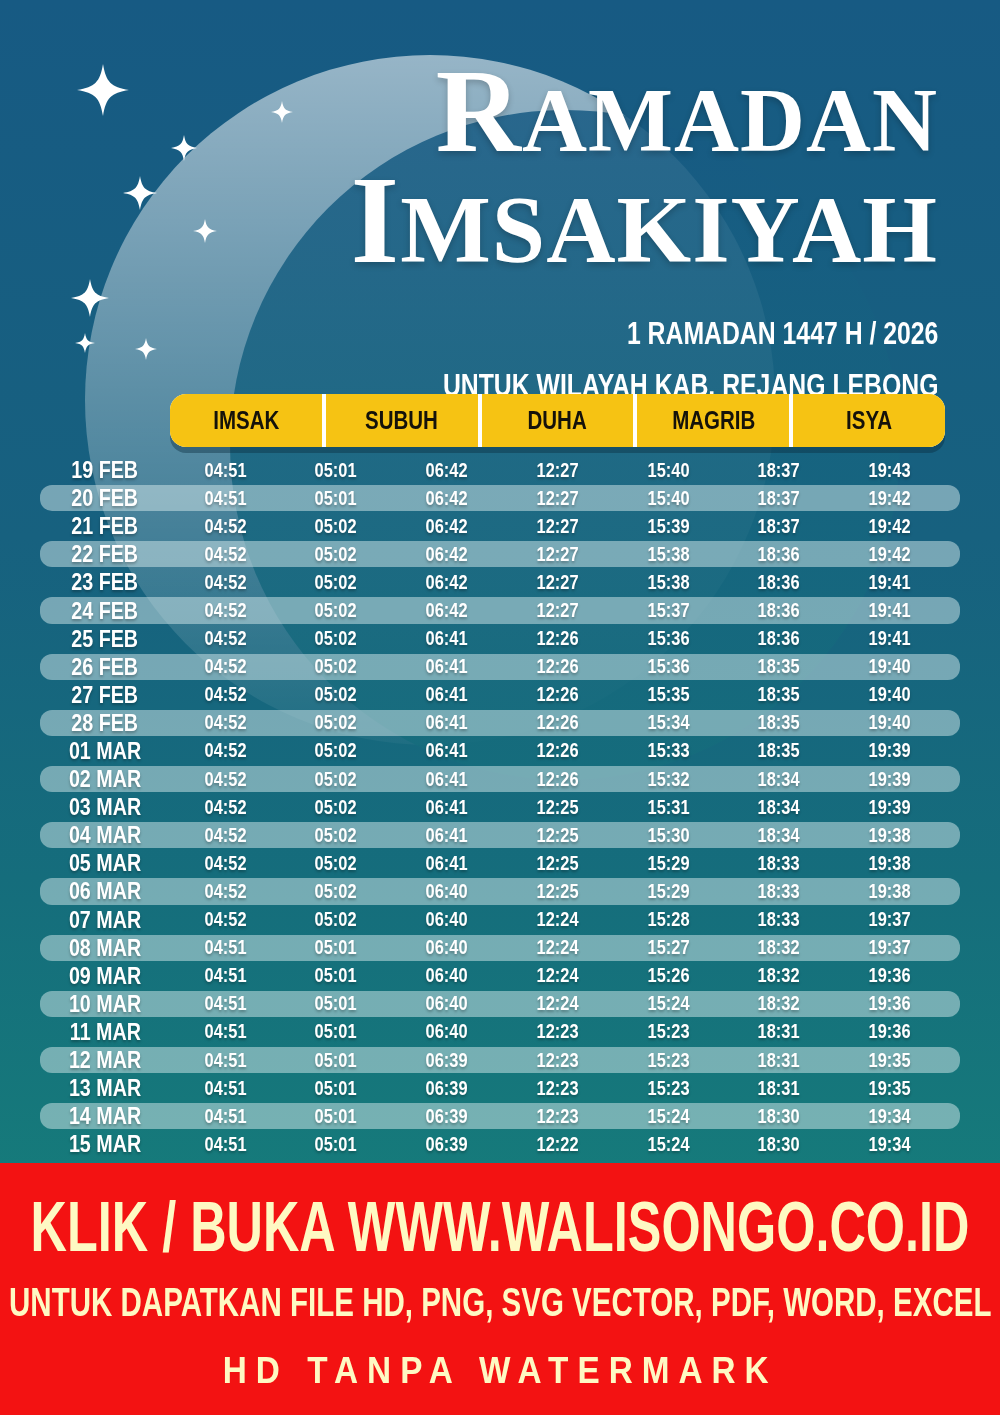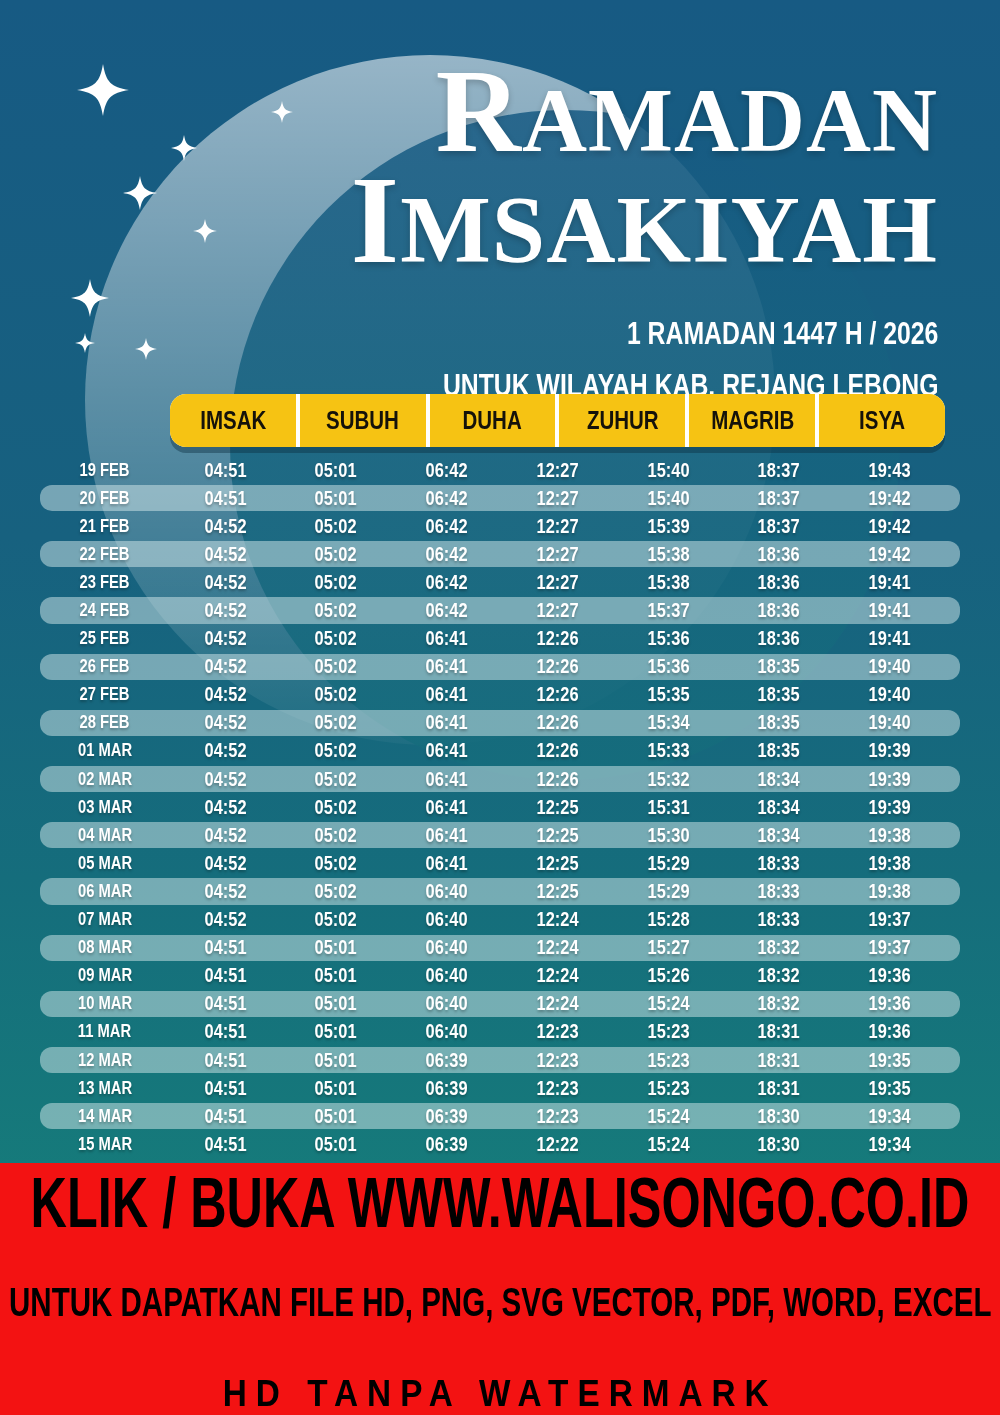--- a/index.html
+++ b/index.html
@@ -55,29 +55,29 @@
   }
   .row.hl::before{
     content:"";position:absolute;left:40px;right:40px;top:1px;bottom:1px;
     background:var(--row-hl,rgba(214,234,236,.5));border-radius:12px;
   }
   .cell{
     position:relative;display:flex;align-items:center;justify-content:center;
     font-weight:bold;font-size:20px;white-space:nowrap;
     text-shadow:0 2px 3px rgba(0,0,0,.28);
   }
-  .cell.date{font-size:18px;}
+  .cell.date{font-size:24px;}
   .cond{display:inline-block;transform:scaleX(.82);}
 
   
   .footer{
     position:absolute;left:0;top:1163px;width:1000px;height:252px;
     background:var(--red,#f31212);
-    display:flex;flex-direction:column;align-items:center;justify-content:space-between;
-    color:#000000;
+    display:flex;flex-direction:column;align-items:center;justify-content:center;
+    color:#fef9c3;
   }
   .f1,.f2,.f3{font-weight:bold;white-space:nowrap;}
   .f1{font-size:70px;}
   .f1 .cx{display:inline-block;transform:scaleX(.72);}
   .f2{font-size:41px;margin-top:12px;}
   .f2 .cx{display:inline-block;transform:scaleX(.72);}
   .f3{font-size:37px;margin-top:24px;letter-spacing:10px;}
   .f3 .cx{display:inline-block;transform:scaleX(.9);}
 </style>
 </head>
@@ -128,23 +128,20 @@
       <div class="hcell">
         <span class="cond">IMSAK</span>
       </div>
       <div class="hcell">
         <span class="cond">SUBUH</span>
       </div>
       <div class="hcell">
         <span class="cond">DUHA</span>
       </div>
       <div class="hcell">
-        <span class="cond">ZUHUR</span>
-      </div>
-      <div class="hcell">
         <span class="cond">MAGRIB</span>
       </div>
       <div class="hcell">
         <span class="cond">ISYA</span>
       </div>
     </div>
   <div class="tbody">
       <div class="row">
         <div class="cell date">
           <span class="cond">19 FEB</span>

